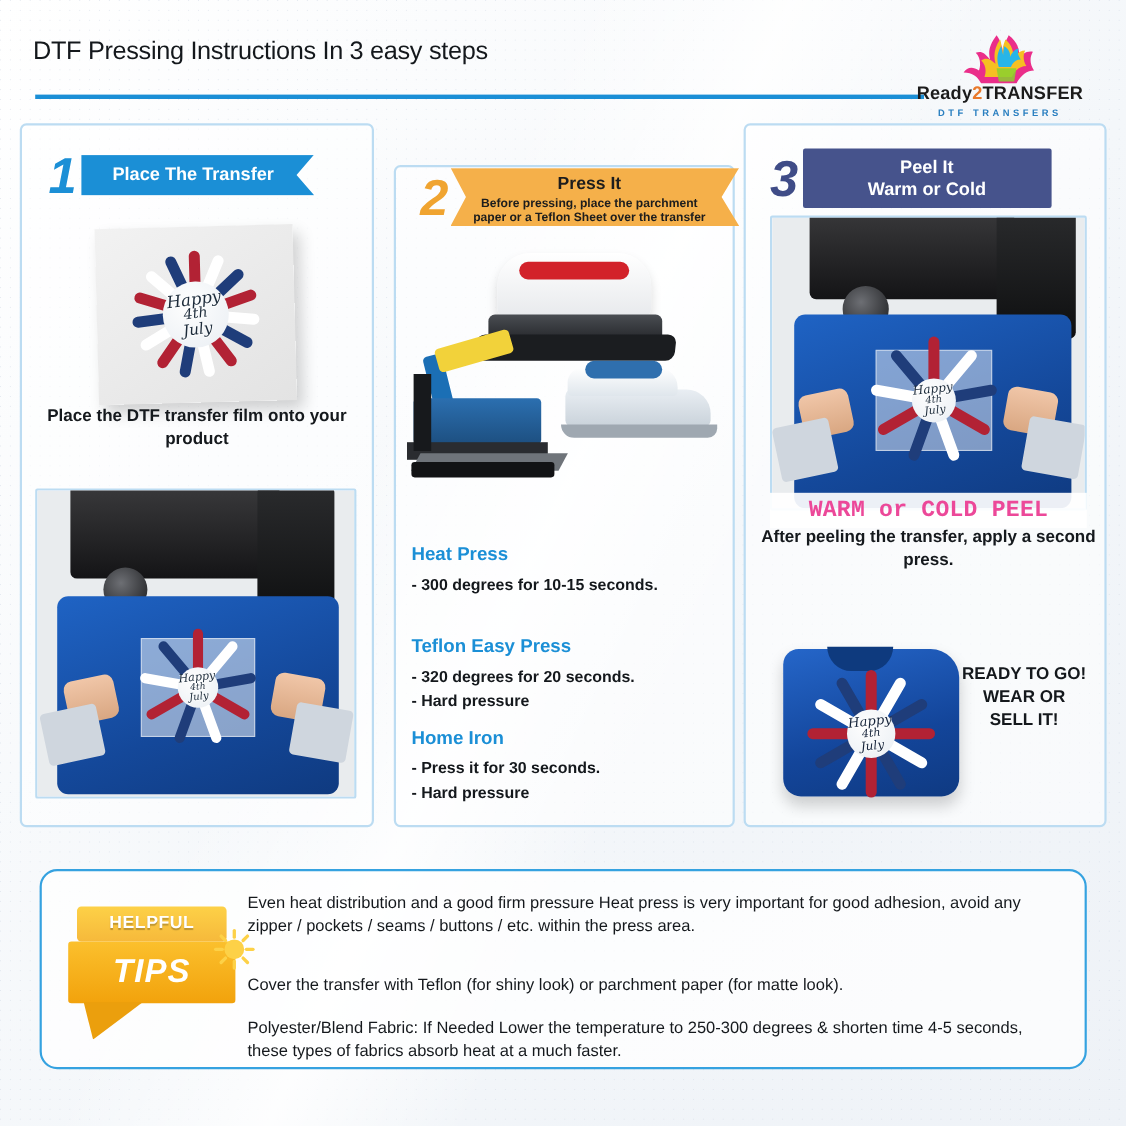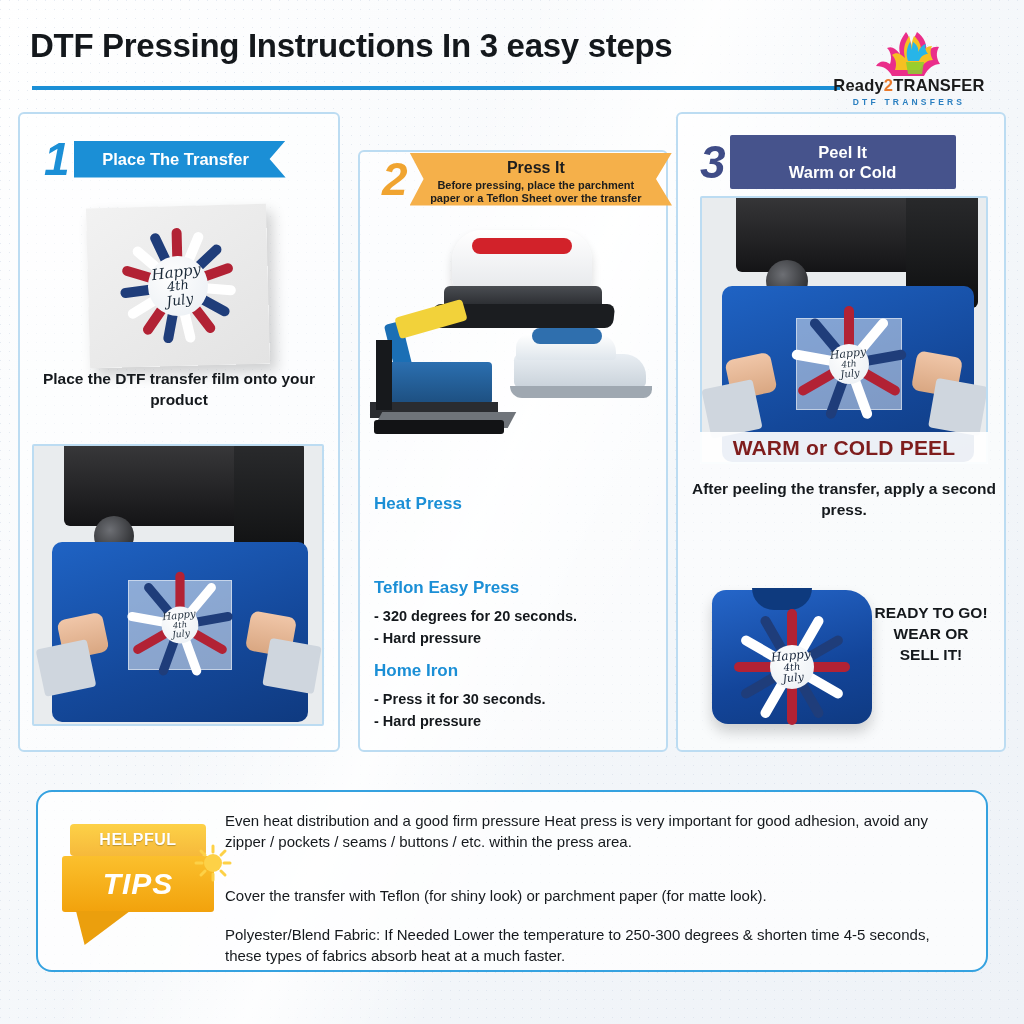--- a/index.html
+++ b/index.html
@@ -20,21 +20,21 @@
   .page:before {
     content:""; position:absolute; inset:0;
     background: linear-gradient(115deg, rgba(255,255,255,0) 35%, rgba(255,255,255,0.85) 48%, rgba(255,255,255,0) 60%);
     pointer-events:none;
   }
   .content { position: relative; z-index: 2; }
 
   
   .header { position: absolute; left: 30px; top: 20px; width: 964px; height: 80px; }
   .title {
-    font-size: 33px; font-weight: bold; color: #14181c;
+    font-size: 23px; font-weight: normal; color: #14181c;
     letter-spacing: -0.3px; line-height: 52px;
   }
   .title-rule {
     position: absolute; left: 2px; top: 66px; width: 808px; height: 4px;
     background: #1b8fd6;
   }
   .logo { position: absolute; right: 0; top: 6px; width: 170px; text-align: center; }
   .logo-mark { height: 50px; position: relative; }
   .logo-word { font-size: 16.5px; font-weight: bold; color: #1b1b1b; letter-spacing: .2px; }
   .logo-word .two { color: #e9792b; }
@@ -143,23 +143,23 @@
   
   .sec { position: absolute; left: 374px; width: 292px; }
   .sec h3 { font-size: 17px; color: #1b8fd6; font-weight: bold; margin-bottom: 7px; }
   .sec p { font-size: 14.5px; font-weight: bold; color: #14181c; line-height: 22px; }
   #sec-a { top: 494px; }
   #sec-b { top: 578px; }
   #sec-c { top: 661px; }
 
   
   #warmcold {
-    position:absolute; left: 700px; top: 432px; width: 288px; height: 32px;
+    position:absolute; left: 700px; top: 448px; width: 288px; height: 32px;
     background: rgba(255,255,255,.92); display:flex; align-items:center; justify-content:center;
-    font-size: 21px; font-weight: bold; color:#7f1d1d; letter-spacing:.2px;
+    font-size: 21px; font-weight: bold; color:#ec4899; letter-spacing:.2px;font-family:Liberation Mono, monospace;
   }
   #cap3 { left: 690px; top: 478px; width: 308px; font-size: 15.5px; line-height: 21px; }
   #foldedshirt { left: 700px; top: 566px; width: 188px; height: 178px; }
   #readytogo {
     position:absolute; left: 856px; top: 602px; width: 150px;
     font-size: 15.5px; font-weight: bold; color:#14181c; line-height: 21px; text-align:center;
   }
 
   
   #tips {
@@ -322,20 +322,21 @@
     <div>
       <div style="position:absolute; left:148px; top:142px; width:132px; height:34px; background:linear-gradient(180deg,#e9eef3,#c9d2da); border-radius:6px 22px 6px 6px;"></div>
       <div style="position:absolute; left:150px; top:122px; width:100px; height:26px; background:linear-gradient(180deg,#ffffff,#dfe6ec); border-radius:14px 18px 4px 4px;"></div>
       <div style="position:absolute; left:166px; top:116px; width:70px; height:16px; background:#2f6fae; border-radius:10px;"></div>
       <div style="position:absolute; left:144px; top:174px; width:142px; height:12px; background:#9fa8b1; border-radius:0 0 10px 14px;"></div>
     </div>
   </div>
 
   <div class="sec" id="sec-a">
     <h3>Heat Press</h3>
+    <p>- 300 degrees for 10-15 seconds.</p>
   </div>
   <div class="sec" id="sec-b">
     <h3>Teflon Easy Press</h3>
     <p>- 320 degrees for 20 seconds.</p>
     <p>- Hard pressure</p>
   </div>
   <div class="sec" id="sec-c">
     <h3>Home Iron</h3>
     <p>- Press it for 30 seconds.</p>
     <p>- Hard pressure</p>

